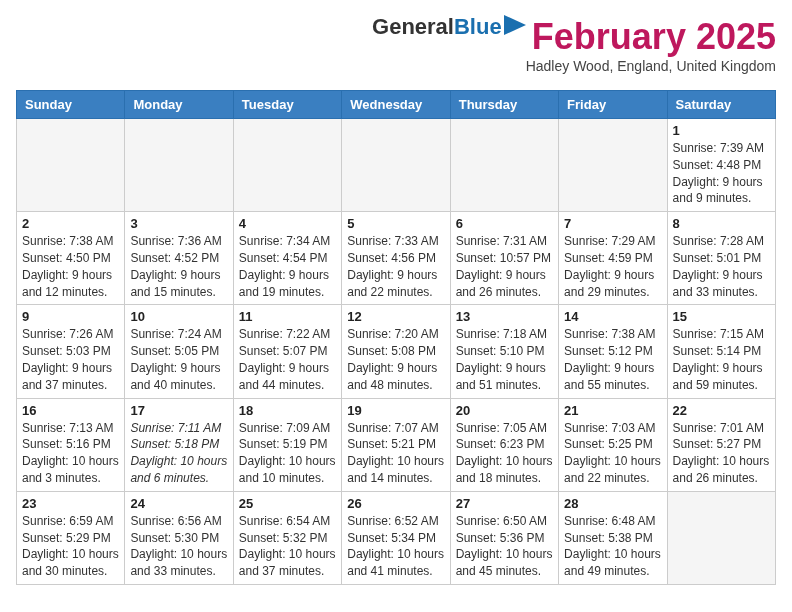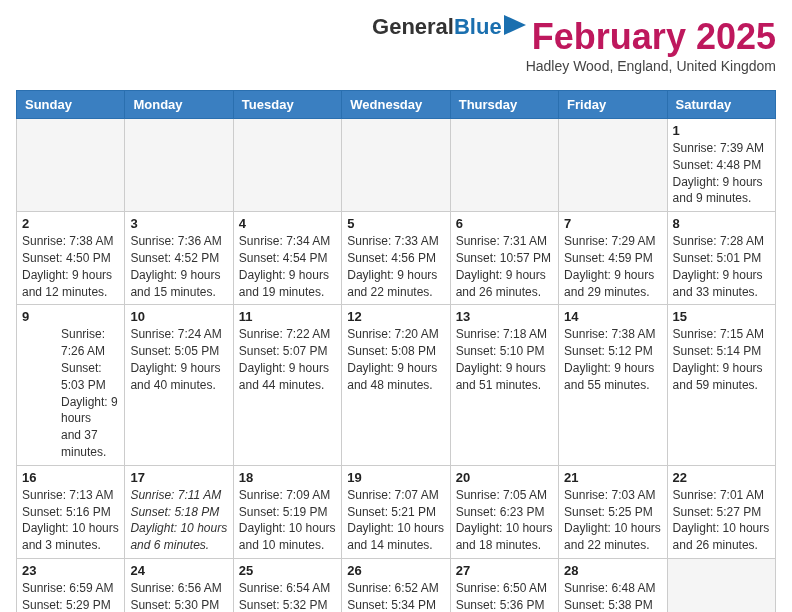--- a/index.html
+++ b/index.html
@@ -183,21 +183,21 @@
             <span class="day-num">8</span>
             <div class="day-info" style="white-space: pre-line;">Sunrise: 7:28 AM
 Sunset: 5:01 PM
 Daylight: 9 hours
 and 33 minutes.</div>
           </td>
         </tr>
         <tr class="week-row">
           <td>
             <span class="day-num">9</span>
-            <div class="day-info" style="white-space: pre-line; margin-left: 39px;">Sunrise: 7:26 AM
+            <div class="day-info" style="white-space: pre-line;">Sunrise: 7:26 AM
 Sunset: 5:03 PM
 Daylight: 9 hours
 and 37 minutes.</div>
           </td>
           <td>
             <span class="day-num">10</span>
             <div class="day-info" style="white-space: pre-line;">Sunrise: 7:24 AM
 Sunset: 5:05 PM
 Daylight: 9 hours
 and 40 minutes.</div>

